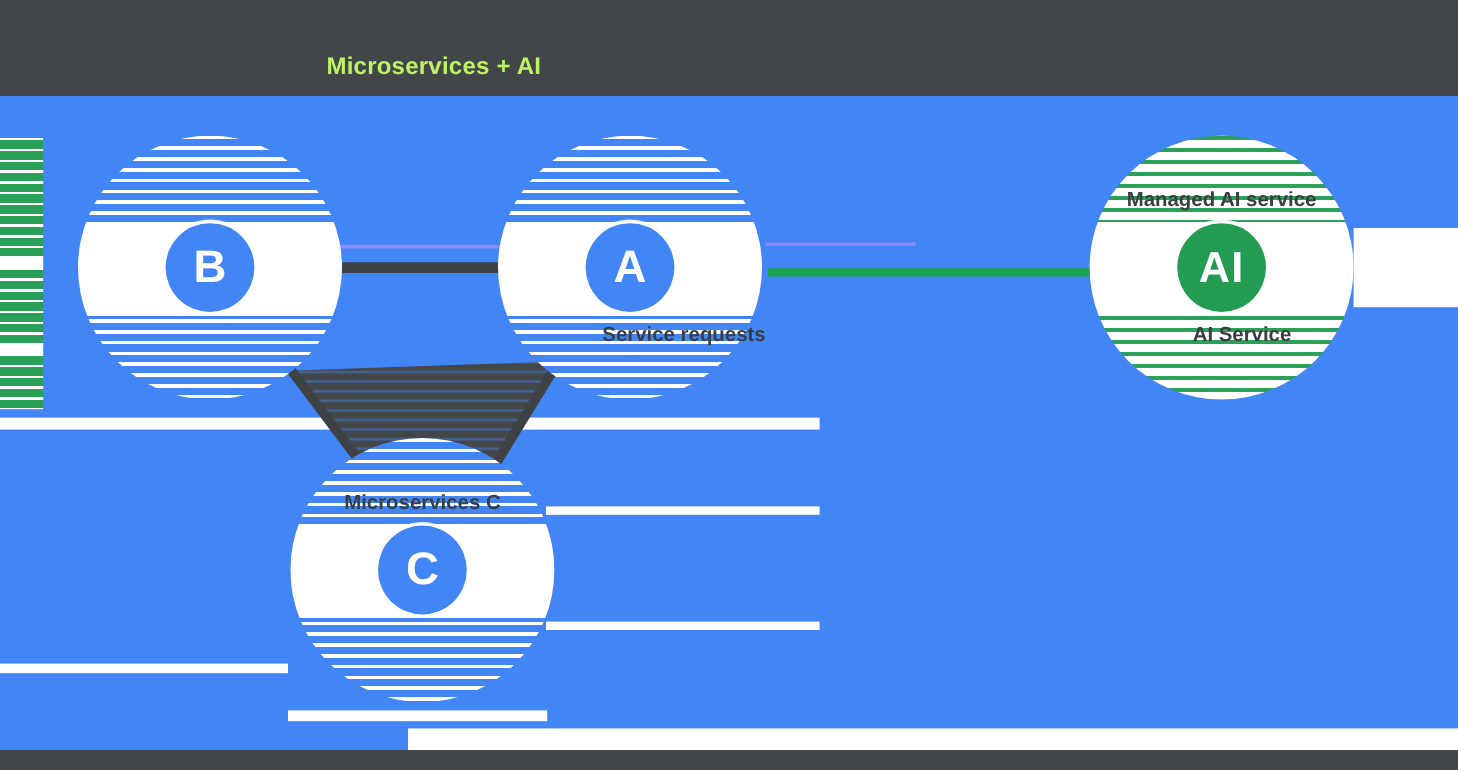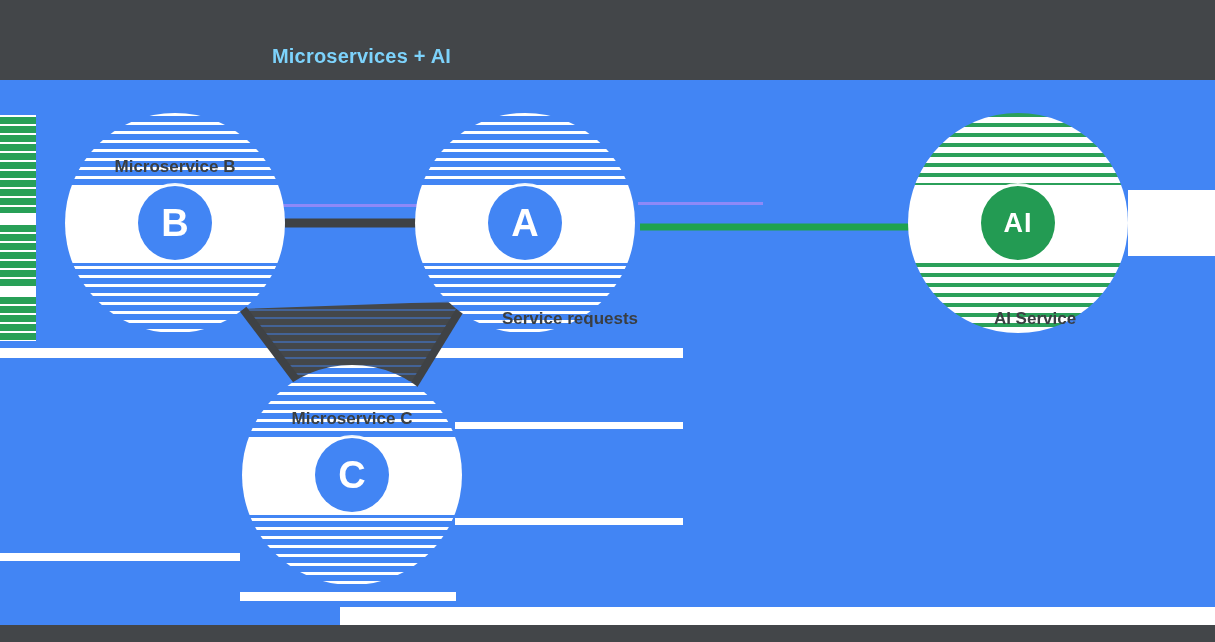--- a/index.html
+++ b/index.html
@@ -8,21 +8,21 @@
     background:#4285F4;
     font-family:"Liberation Sans", sans-serif;
   }
   .stage{position:absolute;left:0;top:0;width:1215px;height:642px;}
 
   
   .top-band{position:absolute;left:0;top:0;width:1215px;height:80px;background:#434649;}
   .bottom-band{position:absolute;left:0;top:625px;width:1215px;height:17px;background:#434649;}
   .title{
     position:absolute;left:272px;top:45px;font-size:20px;font-weight:600;
-    color:#7dd3fc;letter-spacing:.2px;white-space:nowrap;
+    color:#bef264;letter-spacing:.2px;white-space:nowrap;
   }
 
   
   .green-strip{
     position:absolute;left:0;top:115px;width:36px;height:226px;
     background-color:#28A057;
     background-image:
       linear-gradient(180deg, rgba(255,255,255,0) 98px, #fff 98px, #fff 109px,
         rgba(255,255,255,0) 109px, rgba(255,255,255,0) 172px, #fff 172px, #fff 180px,
         rgba(255,255,255,0) 180px),
@@ -50,28 +50,28 @@
     background-image:
       linear-gradient(180deg, rgba(255,255,255,0) 72px, #fff 72px, #fff 150px, rgba(255,255,255,0) 150px),
       repeating-linear-gradient(180deg, #2BA05A 0 4px, #ffffff 4px 10px);
   }
   .avatar{
     position:absolute;left:73px;top:73px;width:74px;height:74px;border-radius:50%;
     display:flex;align-items:center;justify-content:center;
     color:#fff;font-weight:600;box-shadow:0 0 0 3px rgba(255,255,255,.9);
   }
   .avatar.blue{background:#4285F4;font-size:38px;}
-  .avatar.green{background:#239B53;font-size:27px;letter-spacing:1px;justify-content:center;}
+  .avatar.green{background:#239B53;font-size:36px;letter-spacing:1px;justify-content:center;}
   .node-label{
     position:absolute;top:44px;left:-10px;width:240px;text-align:center;
     font-size:17px;font-weight:600;color:#3A3E42;white-space:nowrap;
   }
   .sublabel{
     position:absolute;font-size:17px;font-weight:600;color:#3A3E42;
-    white-space:nowrap;text-align:center;margin-top:40px;
+    white-space:nowrap;text-align:center;
   }
   .sublabel.a{left:50px;top:156px;width:210px;}
   .sublabel.ai{left:17px;top:156px;width:220px;}
 </style>
 </head>
 <body>
 
 <div class="stage">
 
   <div class="top-band">
@@ -99,44 +99,44 @@
     </defs>
     <line x1="285" y1="223" x2="418" y2="223" stroke="#3F4245" stroke-width="9"></line>
     <line x1="640" y1="227" x2="912" y2="227" stroke="#1FA24E" stroke-width="7"></line>
     <polygon points="240,309 468,301 409,391 303,391" fill="url(#hstripe)"></polygon>
     <line x1="243" y1="309" x2="304" y2="390" stroke="#3F4245" stroke-width="8"></line>
     <line x1="465" y1="302" x2="411" y2="390" stroke="#3F4245" stroke-width="8"></line>
   </svg>
 
   <div class="node" style="left:65px;top:113px;">
     <div class="big-circle blue"></div>
-    <div class="node-label">Microservice B</div>
     <div class="avatar blue">
       <span>B</span>
     </div>
   </div>
 
   <div class="node" style="left:415px;top:113px;">
     <div class="big-circle blue"></div>
     <div class="avatar blue">
       <span>A</span>
     </div>
     <div class="sublabel a">Service requests</div>
   </div>
 
   <div class="node" style="left:242px;top:365px;">
     <div class="big-circle blue"></div>
-    <div class="node-label">Microservice C</div>
+    <div class="node-label">Microservices C</div>
     <div class="avatar blue">
       <span>C</span>
     </div>
   </div>
 
   <div class="node" style="left:908px;top:113px;">
     <div class="big-circle green"></div>
+    <div class="node-label">Managed AI service</div>
     <div class="avatar green">
       <span>AI</span>
     </div>
     <div class="sublabel ai">AI Service</div>
   </div>
 
   <div class="bottom-band"></div>
 </div>
 
 </body></html>

